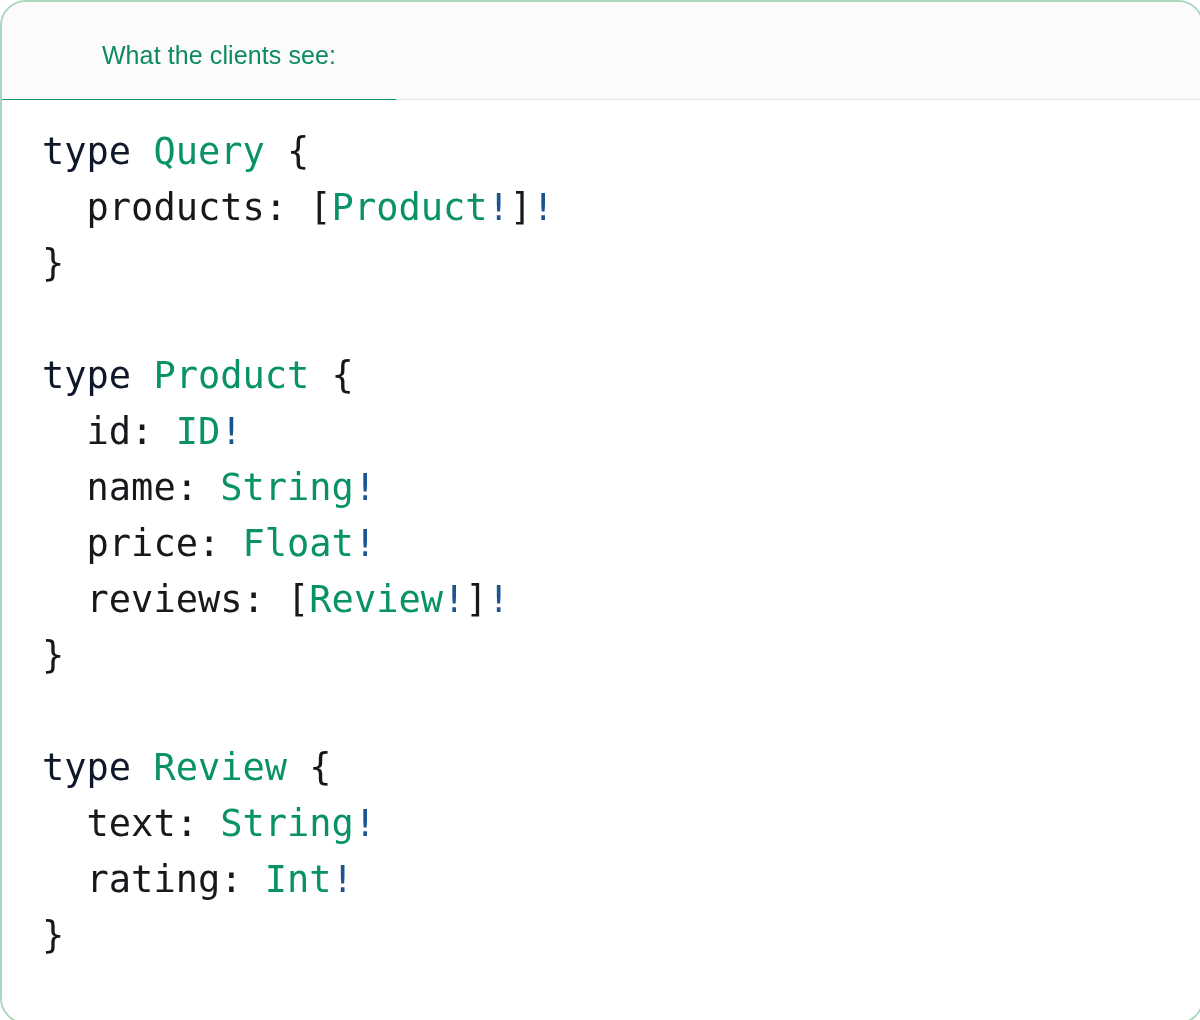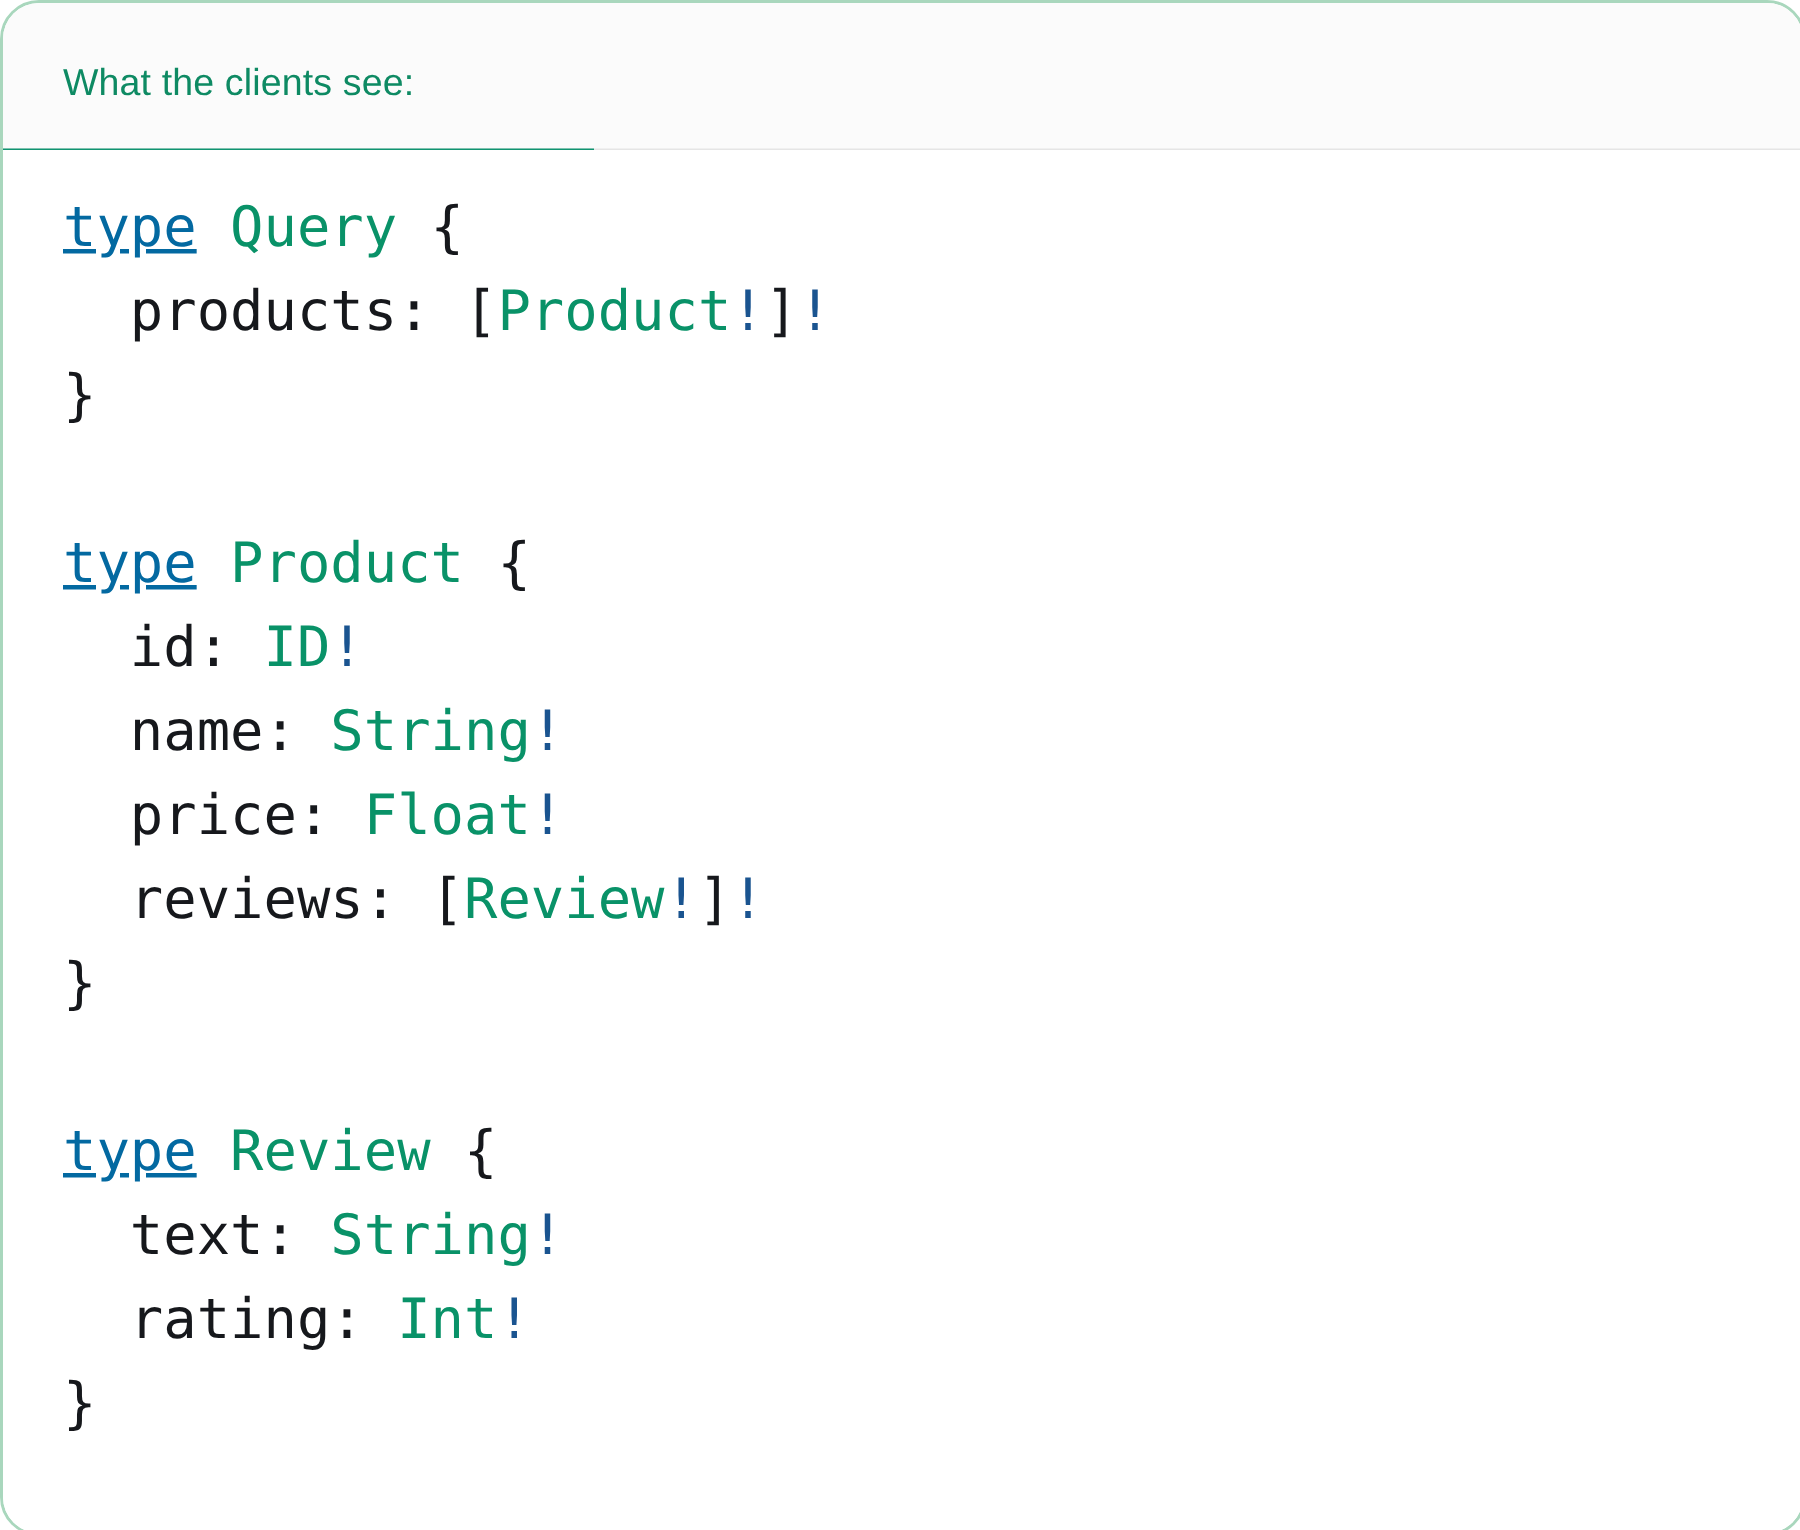--- a/index.html
+++ b/index.html
@@ -40,20 +40,21 @@
     left: 0;
     top: 0;
     width: 394px;
     height: 106px;
     display: flex;
     align-items: center;
     padding-left: 40px;
     box-sizing: border-box;
     background: transparent;
     cursor: default;
+    justify-content: center;
   }
   .tab-label {
     font-family: "Liberation Sans", sans-serif;
     font-size: 25px;
     font-weight: 400;
     color: #0e8a63;
     letter-spacing: 0.1px;
     white-space: nowrap;
   }
   .tabbar-rule {
@@ -94,21 +95,21 @@
   }
   .ln { display: block; height: 56px; }
   .tok-kw   { color: #1a5490; }
   .tok-type { color: #099268; margin-top: 44px; }
   .tok-punct{ color: #16181c; }
   .tok-bang { color: #1a5490; }
   .tok-field{ color: #16181c; text-align: center; }
   .blank { display: block; height: 56px; }
 </style>
 <style>
-    .tok-kw{color:#0369a1;text-decoration:underline;}
+    .tok-kw{color:#0f172a;}
     .tok-type{color:#099268;}
     .tok-field{color:#16181c;}
     .tok-punct{color:#16181c;}
     .tok-bang{color:#1a5490;}
     .tab-label{color:#0e8a63;}
     .tab-underline{background:#109471;}
     .tabbar-rule{background:#e5e5e5;}
     .tabbar{background:#fbfbfb;}
     .card{border-color:#a9d7bd;background:#ffffff;}
   </style></head>

